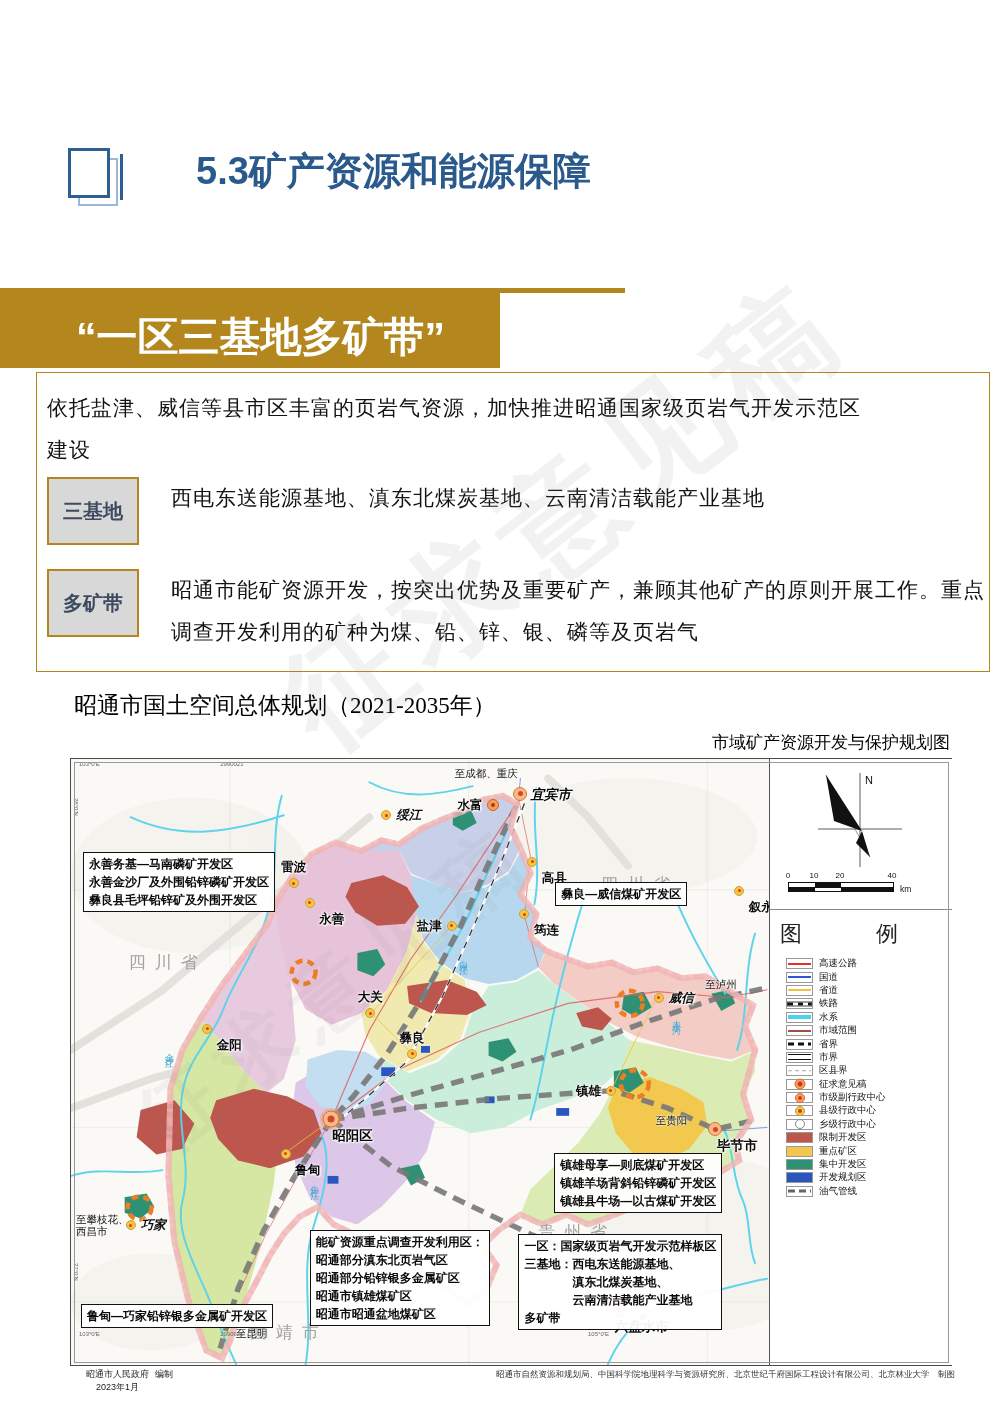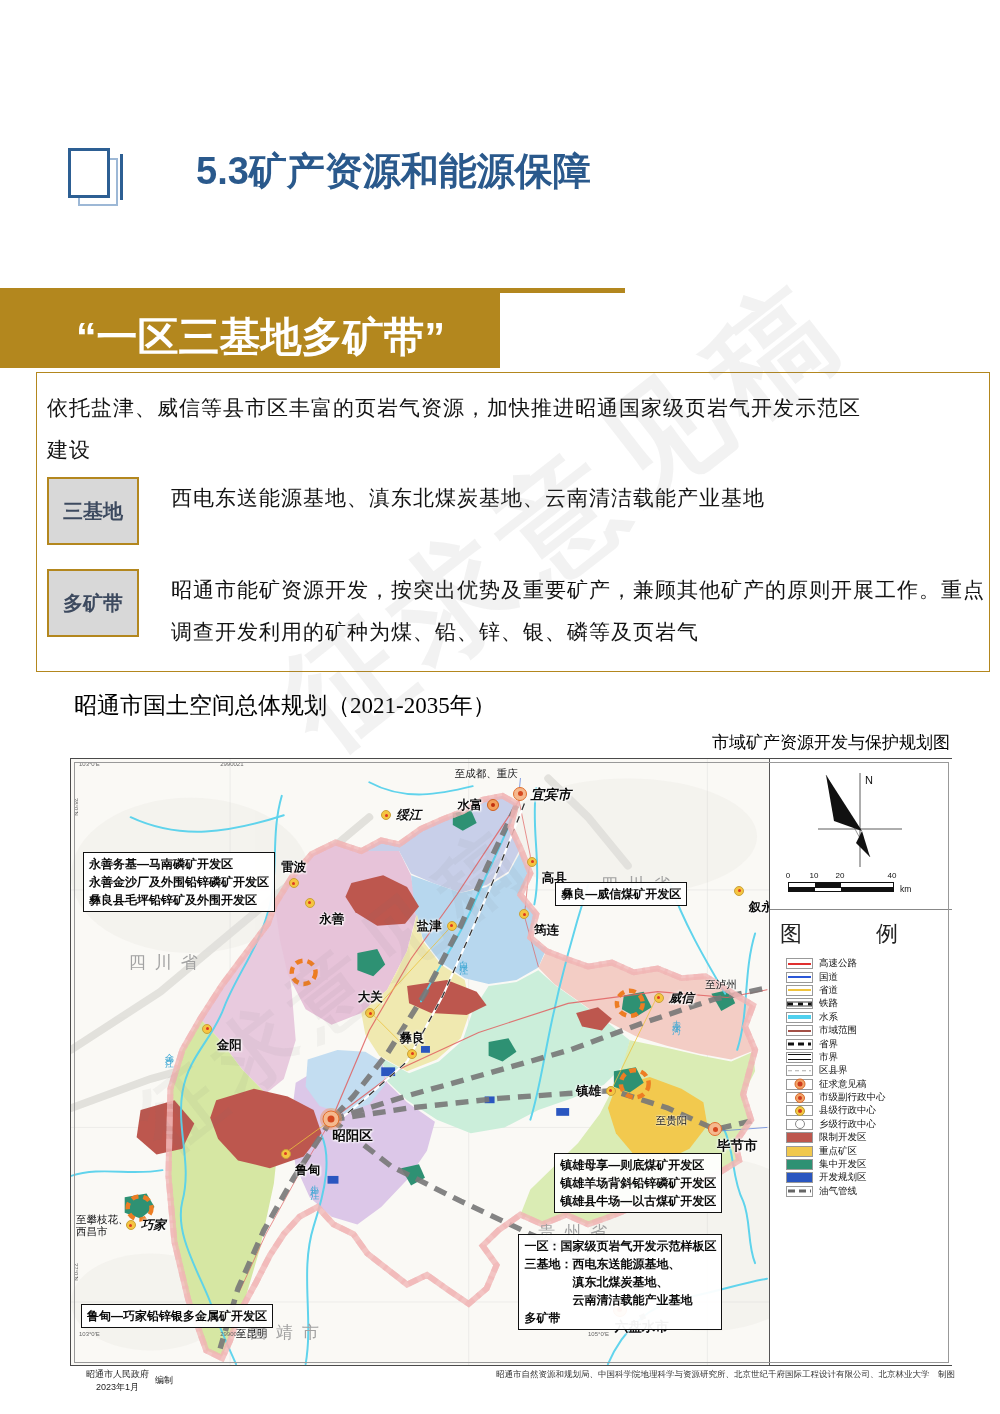--- a/index.html
+++ b/index.html
@@ -108,21 +108,21 @@
            font-size:12px;font-weight:bold;line-height:1.5;color:#0a0a0a;white-space:nowrap;z-index:8;}
   .prov-label{position:absolute;font-family:Liberation Serif, serif;font-size:17px;color:#a2a2a2;
               letter-spacing:9px;white-space:nowrap;z-index:4;}
   .dir-label{position:absolute;font-size:10.5px;color:#111;white-space:nowrap;z-index:6;
              text-shadow:0 0 2px #fff,0 0 2px #fff;}
   .river-label{position:absolute;font-size:9px;color:#3fa8d4;writing-mode:vertical-rl;letter-spacing:3px;z-index:4;}
   .grat-label{position:absolute;font-size:6px;color:#666;white-space:nowrap;z-index:12;}
   .grat-label.rot{writing-mode:vertical-rl;}
 
   
-  .credits-left{position:absolute;left:86px;top:1368px;display:flex;align-items:center;font-size:9px;color:#222;}
+  .credits-left{position:absolute;left:86px;top:1368px;display:flex;align-items:flex-start;font-size:9px;color:#222;}
   .credits-left .org{text-align:center;line-height:1.4;}
   .credits-left .role{margin-left:6px;}
   .credits-right{position:absolute;left:300px;top:1369px;width:655px;text-align:right;font-size:8.5px;color:#333;}
 </style>
 </head>
 <body>
 
 <div class="page">
 
   <div class="wm wm1">征求意见稿</div>
@@ -357,20 +357,27 @@
           <div>永善金沙厂及外围铅锌磷矿开发区</div>
           <div>彝良县毛坪铅锌矿及外围开发区</div>
         </div>
         <div class="map-box" style="left: 484.225px; top: 123.139px;">
           <div>彝良—威信煤矿开发区</div>
         </div>
         <div class="map-box" style="left: 483.231px; top: 393.658px;">
           <div>镇雄母享—则底煤矿开发区</div>
           <div>镇雄羊场背斜铅锌磷矿开发区</div>
           <div>镇雄县牛场—以古煤矿开发区</div>
+        </div>
+        <div class="map-box" style="left: 238.632px; top: 471.226px;">
+          <div>能矿资源重点调查开发利用区：</div>
+          <div>昭通部分滇东北页岩气区</div>
+          <div>昭通部分铅锌银多金属矿区</div>
+          <div>昭通市镇雄煤矿区</div>
+          <div>昭通市昭通盆地煤矿区</div>
         </div>
         <div class="map-box" style="left: 447.436px; top: 475.104px;">
           <div>一区：国家级页岩气开发示范样板区</div>
           <div>三基地：西电东送能源基地、</div>
           <div>　　　　滇东北煤炭基地、</div>
           <div>　　　　云南清洁载能产业基地</div>
           <div>多矿带</div>
         </div>
         <div class="map-box" style="left: 9.94302px; top: 544.915px;">
           <div>鲁甸—巧家铅锌银多金属矿开发区</div>

